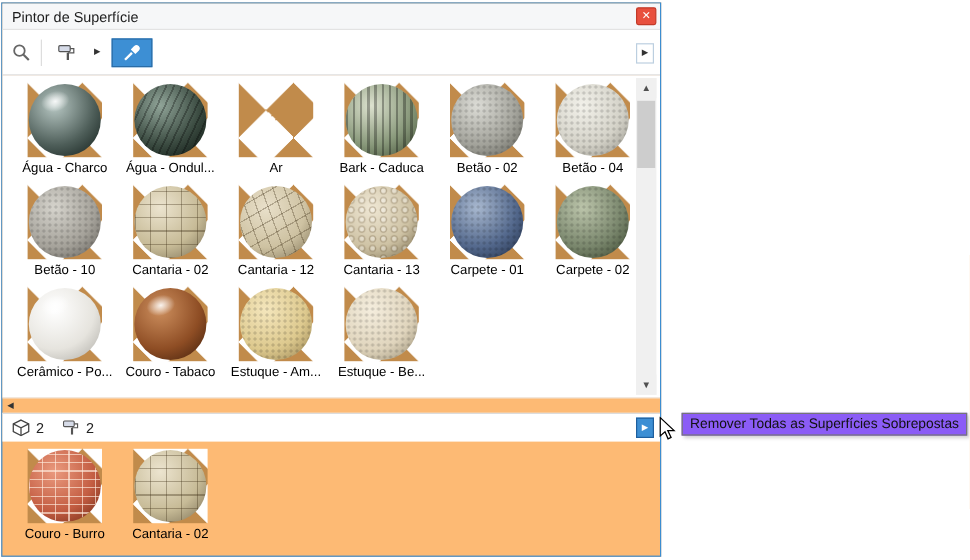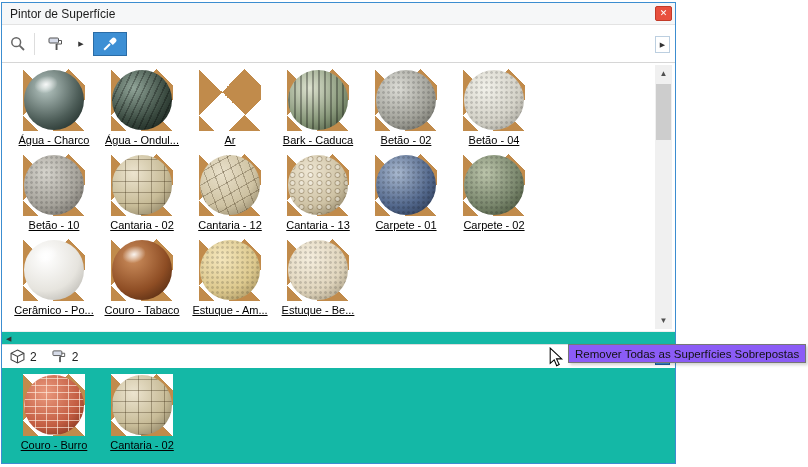--- a/index.html
+++ b/index.html
@@ -1,21 +1,21 @@
 <!DOCTYPE html>
 <html style="--checker: #c18b4b; --accent: #3d8fd4;"><head>
 <meta charset="utf-8">
 <style>
   html,body{margin:0;padding:0;background:#fff;}
   .stage{position:relative;width:808px;height:467px;background:#ffffff;
          font-family:"Liberation Sans",sans-serif;overflow:hidden;}
 
   
-  .window{position:absolute;left:1px;top:2px;width:675px;height:462px;
-          background:#14b8a6;border:1px solid #3c8dd0;box-sizing:border-box;}
+  .window{position:absolute;left:1px;top:2px;width:550px;height:462px;
+          background:#fdba74;border:1px solid #3c8dd0;box-sizing:border-box;}
   .titlebar{position:relative;height:22px;background:#f6f7f8;border-bottom:1px solid #e3e3e3;
             display:flex;align-items:center;padding:0 8px;box-sizing:border-box;}
   .title{font-size:12px;color:#1c1c1c;}
   .close-btn{position:absolute;right:3px;top:3px;width:17px;height:15px;background:#e8503e;
              border:1px solid #c23a28;border-radius:2px;color:#fff;font-size:9px;line-height:1;
              display:flex;align-items:center;justify-content:center;padding:0;cursor:pointer;}
 
   
   .toolbar{position:absolute;top:22px;left:0;right:0;height:38px;border-bottom:1px solid #d6d6d6;
            display:flex;align-items:center;padding:0 8px;gap:6px;box-sizing:border-box;background:#fff;}
@@ -31,21 +31,21 @@
             align-items:center;justify-content:center;padding:0;cursor:pointer;}
   .tool-btn.selected{width:34px;background:var(--accent,#3d8fd4);border:1px solid #2a6ca6;}
   .mini-arrow{width:12px;height:24px;border:none;background:transparent;display:flex;align-items:center;
               justify-content:center;padding:0;cursor:pointer;}
   .panel-arrow{width:15px;height:17px;border:1px solid #bccfe0;background:#fff;display:flex;
                align-items:center;justify-content:center;padding:0;cursor:pointer;box-sizing:border-box;}
   .toolbar .panel-arrow{position:absolute;right:5px;top:11px;}
 
   
   .list-area{position:absolute;top:60px;left:0;right:0;height:268px;background:#fff;}
-  .mat-grid{display:grid;grid-template-columns:repeat(6,88px);padding:6px 0 0 8px;text-decoration:underline;}
+  .mat-grid{display:grid;grid-template-columns:repeat(6,88px);padding:6px 0 0 8px;}
   .mat-cell{width:88px;height:85px;cursor:pointer;}
   .mat-thumb{width:62px;height:62px;margin:0 auto;
              background:repeating-conic-gradient(from 45deg,var(--checker,#c18b4b) 0% 25%,#ffffff 0% 50%);
              background-size:46px 46px;display:flex;align-items:center;justify-content:center;}
   .sphere{width:60px;height:60px;border-radius:50%;position:relative;overflow:hidden;
           background:radial-gradient(circle at 36% 30%, var(--c1), var(--c2) 58%, var(--c3) 97%);}
   .sphere::after{content:"";position:absolute;inset:0;border-radius:50%;}
   .pat-gloss::before{content:"";position:absolute;left:16%;top:10%;width:40%;height:28%;border-radius:50%;
           background:radial-gradient(closest-side,rgba(255,255,255,.9),rgba(255,255,255,0));transform:rotate(-15deg);}
   .pat-waves::after{background:repeating-linear-gradient(115deg,rgba(0,0,0,.28) 0 1.5px,transparent 1.5px 6px);}

